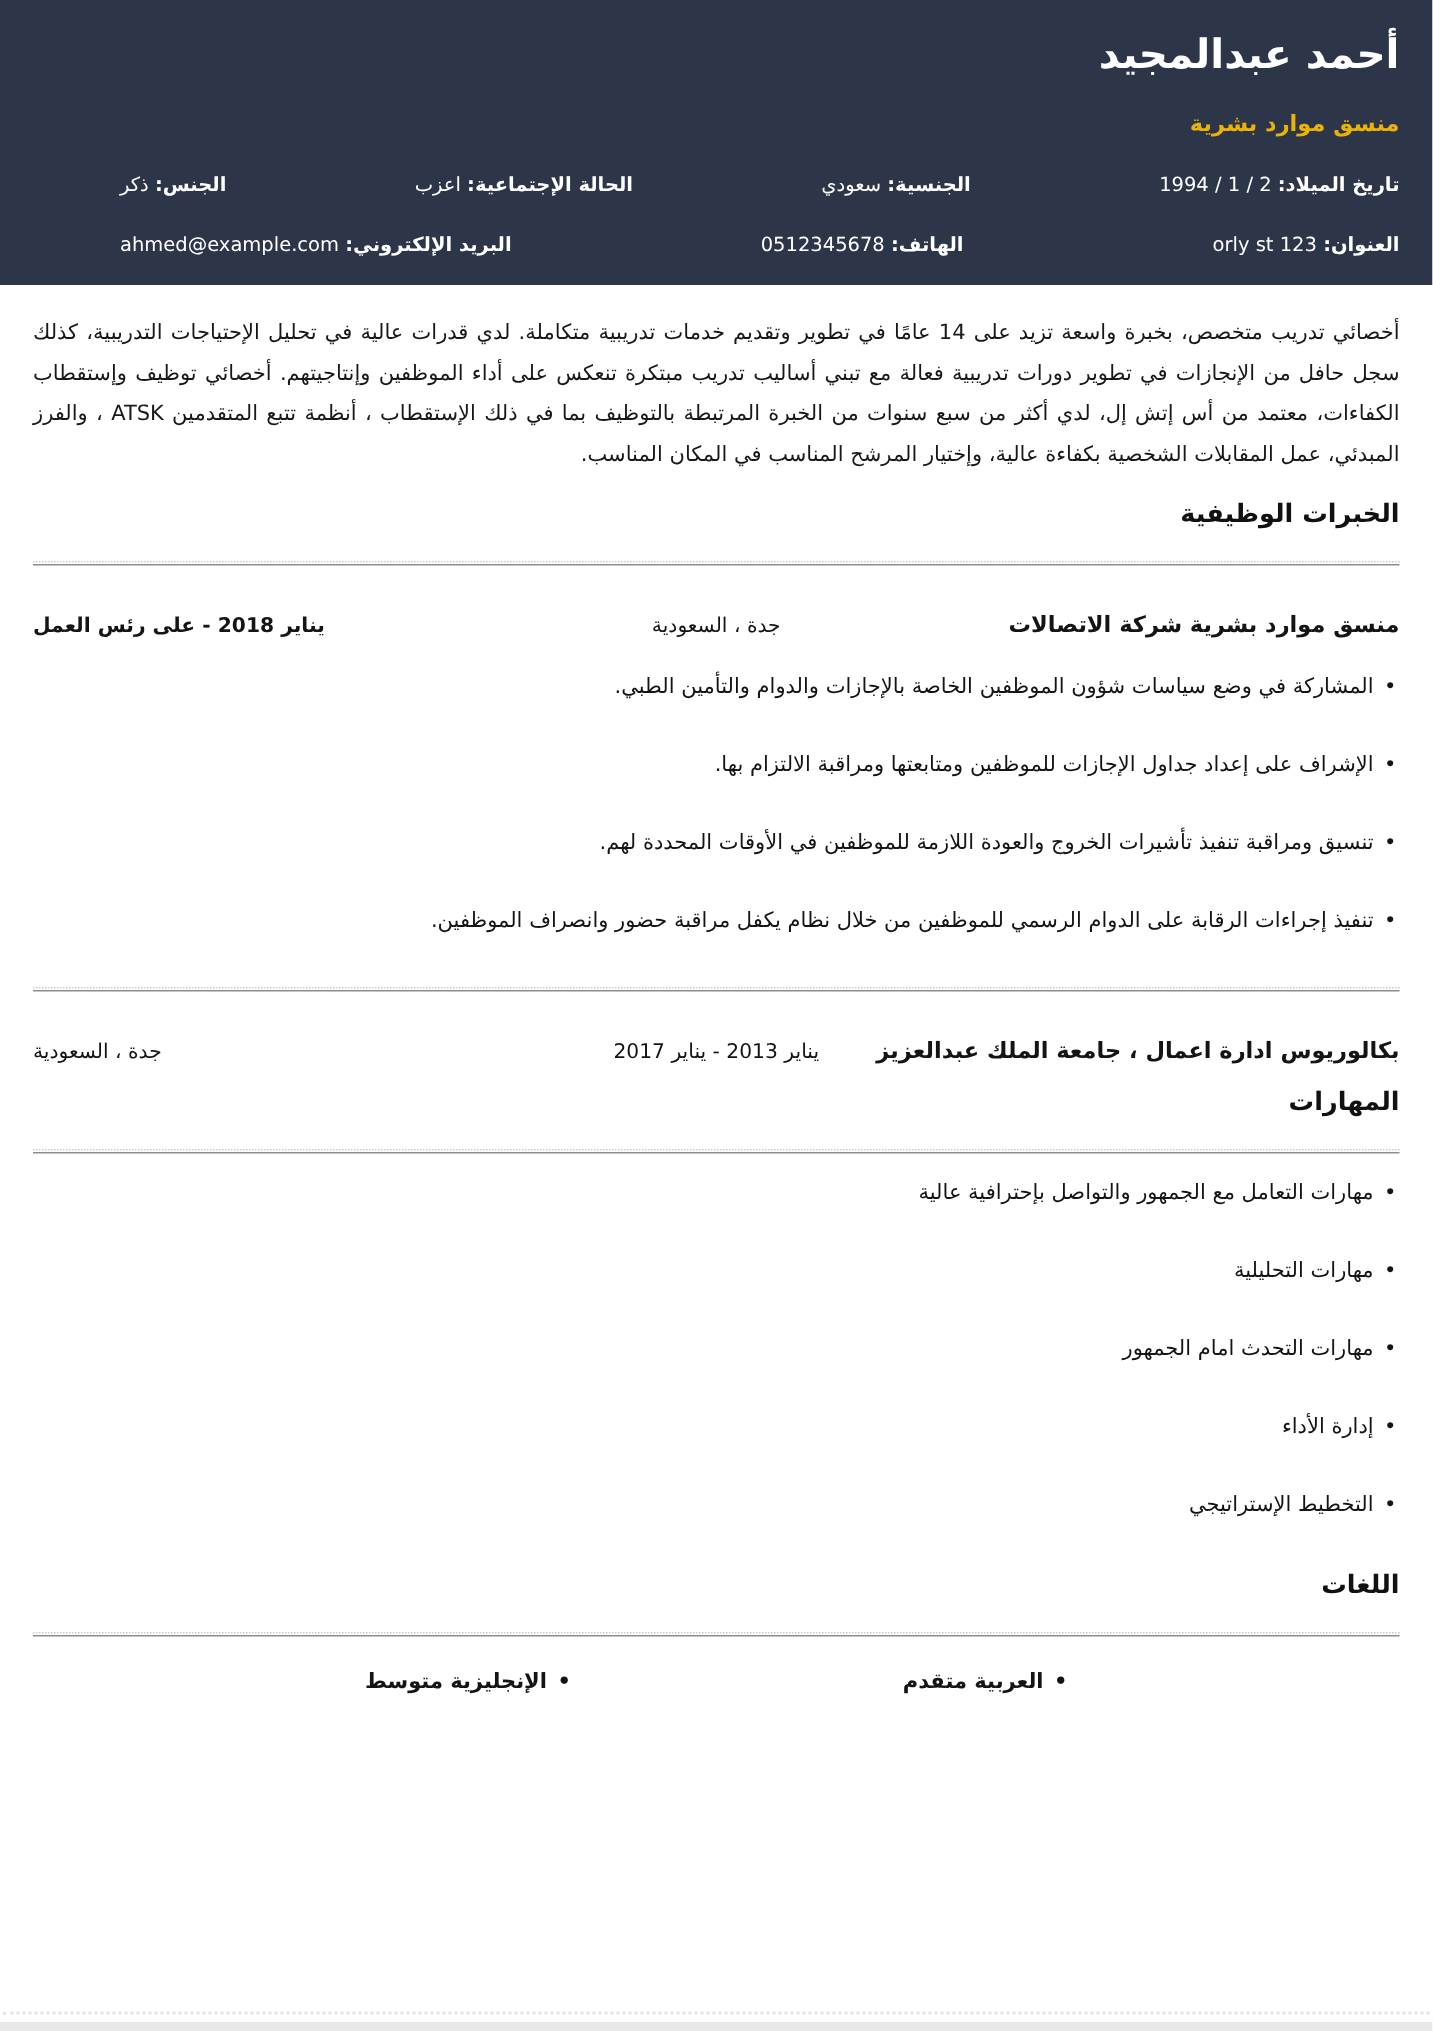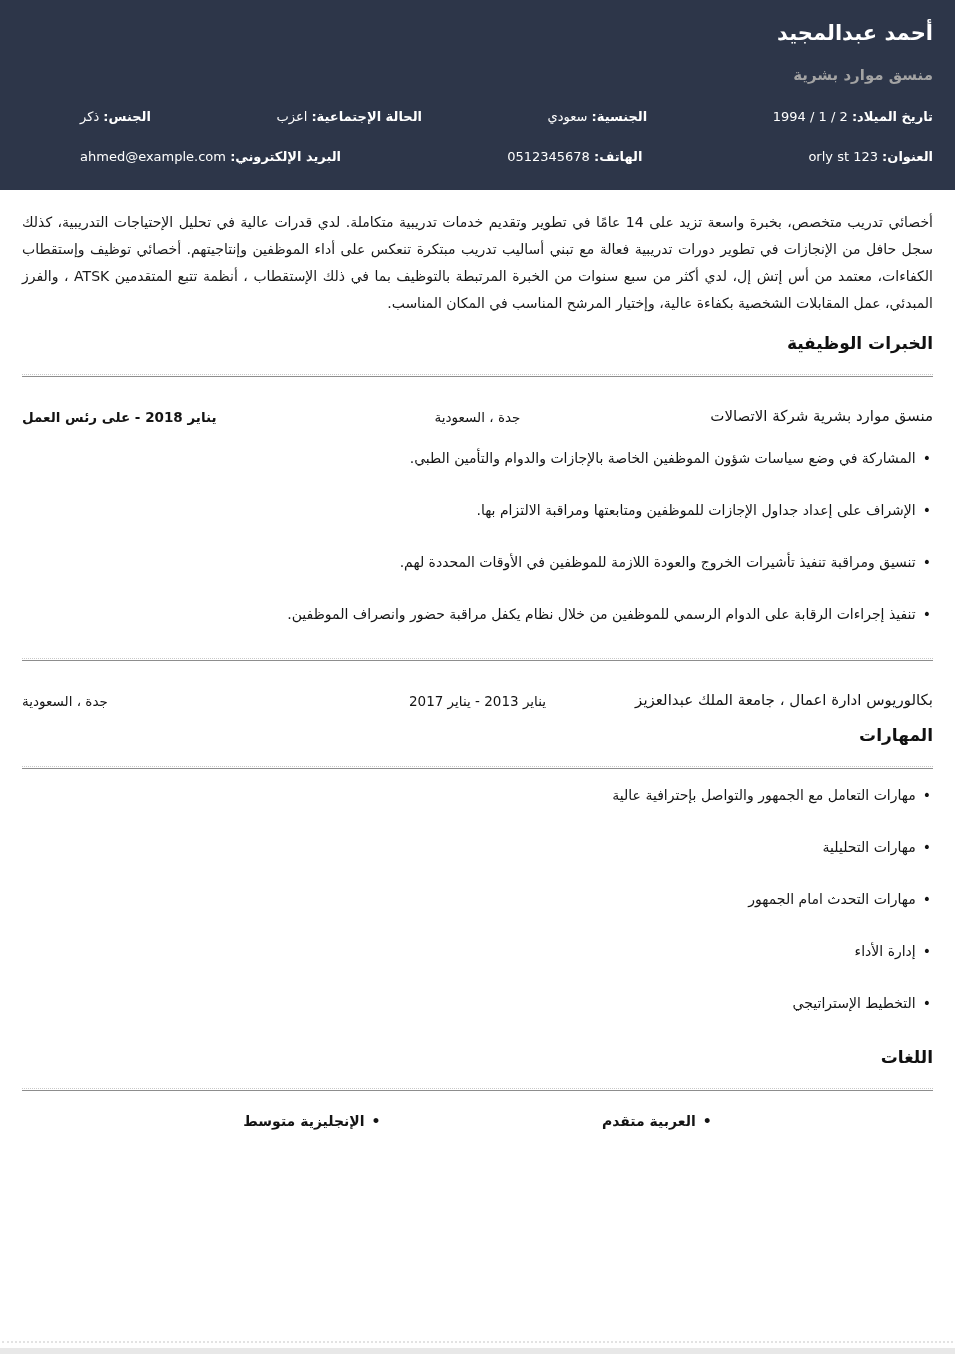--- a/index.html
+++ b/index.html
@@ -13,22 +13,22 @@
     font-family: "DejaVu Sans", sans-serif;
     color: #141414;
   }
   
   .header {
     background: #2d3649;
     color: #fff;
     padding: 21px 22px 24px 22px;
     height: 190px;
   }
-  .name { font-size: 21px; font-weight: bold; text-align: right; letter-spacing: 0; }
-  .role { font-size: 15px; margin-top: 21px; color: #a3a3a3; font-weight: bold; }
+  .name { font-size: 27px; font-weight: bold; text-align: right; letter-spacing: 0; }
+  .role { font-size: 15px; margin-top: 21px; color: #eab308; font-weight: bold; }
   .info-row {
     display: flex; justify-content: space-between; align-items: baseline;
     margin-top: 25px; font-size: 13px; padding-left: 58px;
   }
   .info-row .field { white-space: nowrap; }
   .info-row .label { font-weight: bold; }
   .info-row .value { font-weight: normal; color: #ffffff; }
   
   .summary {
     padding: 19px 22px 0 22px;
@@ -47,21 +47,21 @@
     height: 3px;
     margin-top: 21px;
   }
   .entry-row {
     display: grid;
     grid-template-columns: 1fr auto 1fr;
     align-items: start;
     margin-top: 30px;
     font-size: 13.5px;
   }
-  .entry-row .primary { font-weight: normal; font-size: 15px; text-align: right; }
+  .entry-row .primary { font-weight: bold; font-size: 15px; text-align: right; }
   .entry-row .mid { text-align: center; padding-top: 2px; }
   .entry-row .end { text-align: left; padding-top: 2px; }
   .bold { font-weight: bold; }
   ul.bullets { list-style: none; margin-top: 25px; }
   ul.bullets li {
     font-size: 14px;
     margin-bottom: 36px;
     padding-right: 2px;
   }
   ul.bullets li::before { content: "\2022"; margin-left: 7px; font-size: 14px; }

